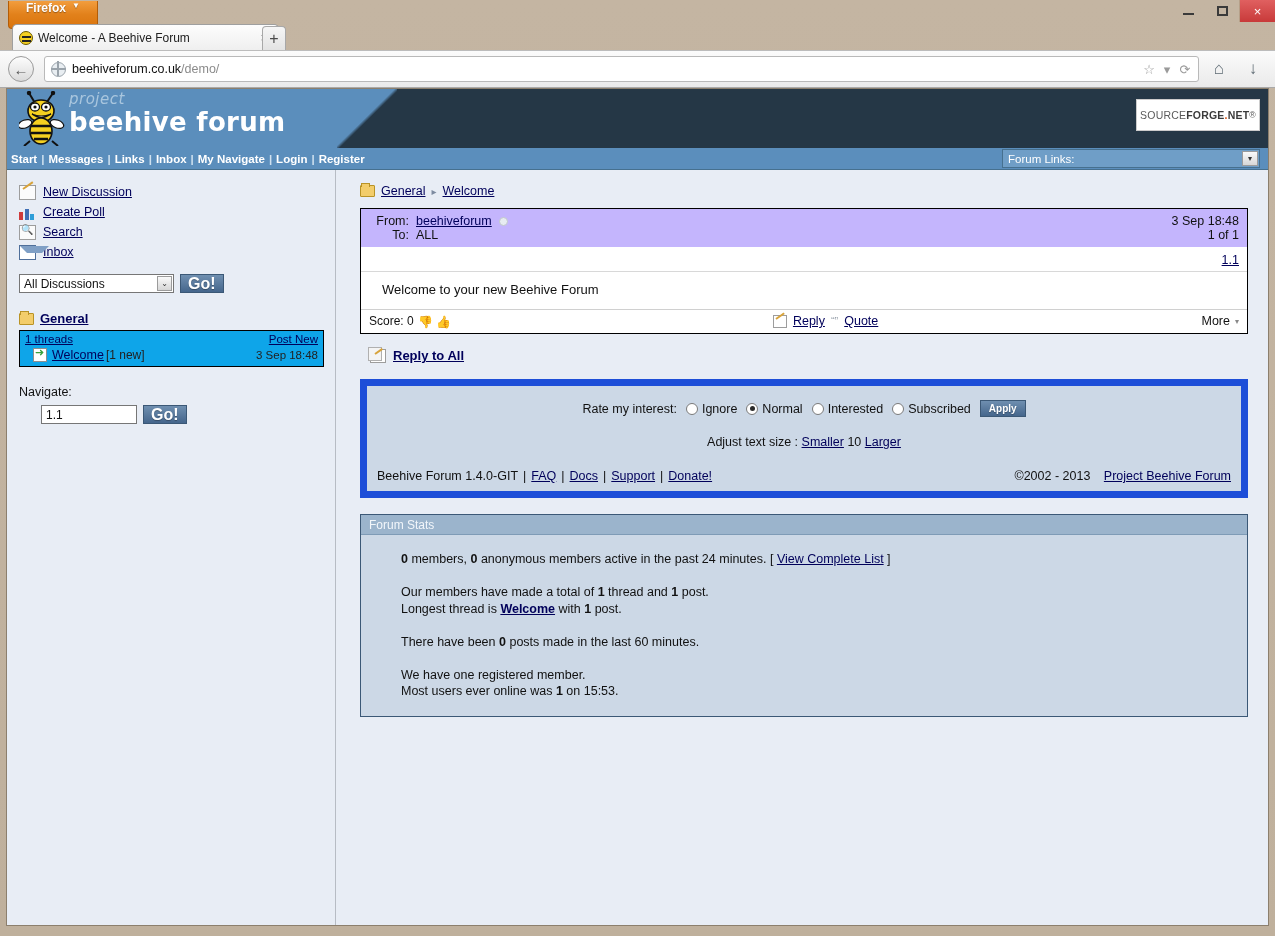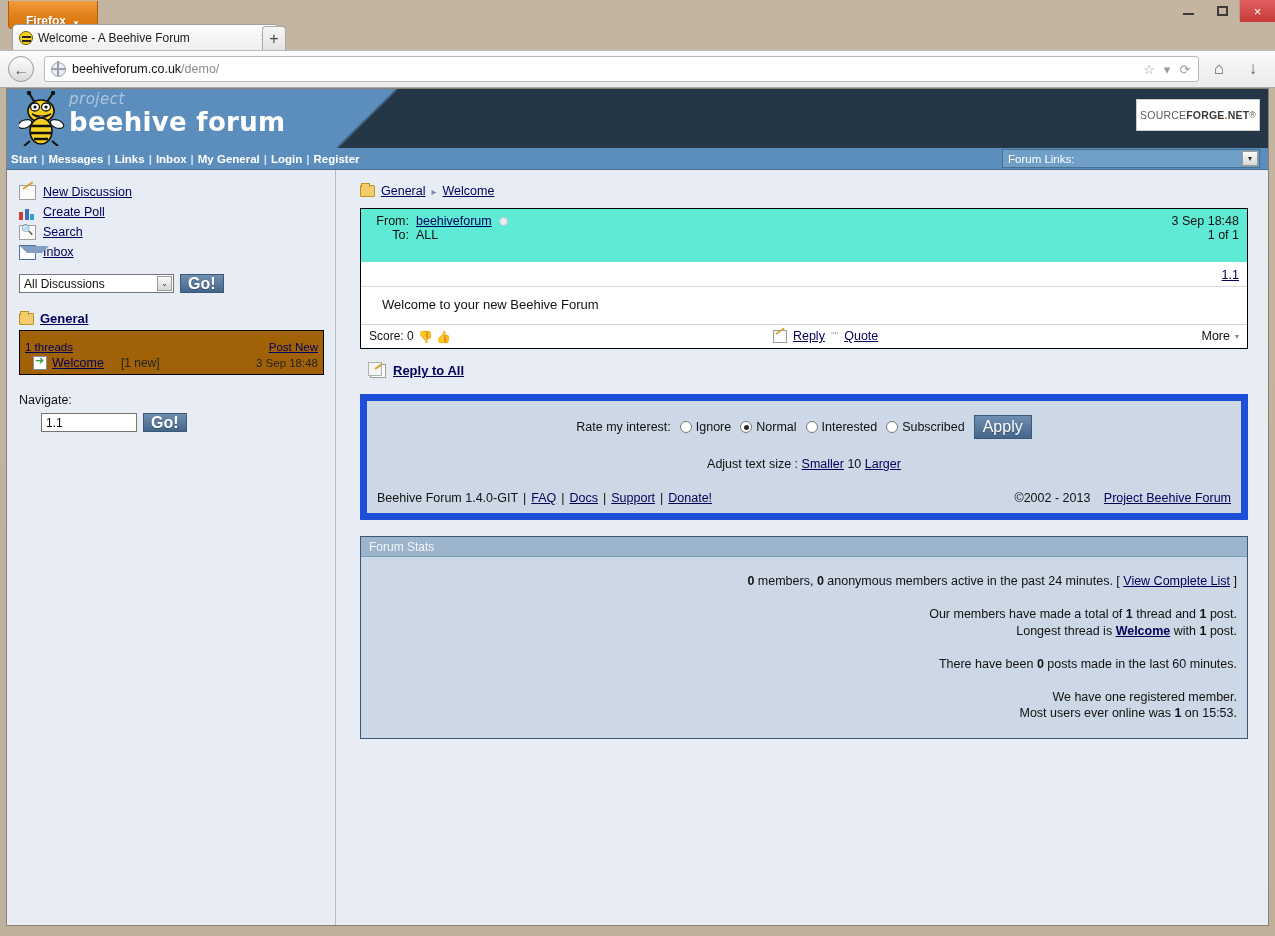--- a/index.html
+++ b/index.html
@@ -18,21 +18,21 @@
   }
 
   
   #titlebar { position:absolute; left:0; top:0; width:1275px; height:22px; }
   #ff-button {
     position:absolute; left:8px; top:1px; width:90px; height:28px;
     background: linear-gradient(to bottom, #f29d3d 0%, #e2811b 50%, #d9740d 100%);
     border:1px solid #b35c06; border-top:none;
     border-bottom-left-radius:4px; border-bottom-right-radius:4px;
     color:#fff; font-size:12px; font-weight:bold;
-    display:flex; align-items:flex-end; justify-content:center; gap:6px;
+    display:flex; align-items:flex-start; justify-content:center; gap:6px;
     text-shadow: 0 1px 1px rgba(0,0,0,.35);
   }
   #ff-button .caret { font-size:8px; }
 
   .wctrl {
     position:absolute; top:0; width:34px; height:22px;
     display:flex; align-items:center; justify-content:center;
     color:#3a3a3a; font-size:13px;
   }
   #btn-min { right:70px; }
@@ -259,55 +259,55 @@
   }
   .ico-folder::before{
     content:""; position:absolute; left:0; top:-3px; width:7px; height:3px;
     background:#f3cd6a; border:1px solid #b99326; border-bottom:none;
   }
   #folder-head a {
     color:#00005a; font-size:13px; font-weight:bold; text-decoration:underline;
   }
 
   #thread-box {
-    width:305px; border:1px solid #000; background:#a16207;
-    padding:10px 5px 4px 5px;
+    width:305px; border:1px solid #000; background:#0ea5e9;
+    padding:2px 5px 4px 5px;
   }
   .thread-top { display:flex; justify-content:space-between; align-items:center; }
   .thread-top a { color:#00005a; font-size:11.5px; text-decoration:underline; }
   .thread-row { display:flex; align-items:center; margin-top:3px; }
   .ico-thread {
     width:14px; height:14px; margin:0 5px 0 8px; flex:0 0 14px;
     background:#fff; border:1px solid #8e8e8e; position:relative;
   }
   .ico-thread::after{
     content:"\279C"; position:absolute; left:1px; top:-3px; font-size:11px; color:#37a03c;
   }
   .thread-row a { color:#00005a; font-size:12.5px; text-decoration:underline; }
-  .thread-new { font-size:12px; color:#222; margin-left:17px; }
+  .thread-new { font-size:12px; color:#222; margin-left:2px; }
   .thread-date { margin-left:auto; font-size:11.5px; color:#222; }
 
   #navigate-block { margin-top:18px; }
   #navigate-label { font-size:12.5px; color:#111; }
   #navigate-row { display:flex; align-items:center; margin-top:6px; margin-left:22px; }
   #navigate-input {
     width:96px; height:19px; background:#fff; border:1px solid #767676;
     font-size:12px; color:#111; padding-left:4px; display:flex; align-items:center;
   }
 
   
   #breadcrumb { display:flex; align-items:center; margin-bottom:10px; }
   #breadcrumb a { color:#00005a; font-size:12.5px; text-decoration:underline; }
   #breadcrumb .arrow { color:#7d8ba0; font-size:10px; margin:0 6px; }
 
   #post-box {
     width:888px; border:1px solid #000; background:#fff;
   }
   #post-head {
-    background:#5eead4; padding:5px 8px 20px 8px;
+    background:#c4b5fd; padding:5px 8px 5px 8px;
   }
   .hrow { display:flex; align-items:center; }
   .hlabel { width:40px; text-align:right; font-size:12.5px; color:#111; margin-right:7px; }
   .hvalue { font-size:12.5px; color:#111; }
   .hvalue a { color:#00005a; text-decoration:underline; }
   .status-dot {
     width:9px; height:9px; border-radius:50%; border:1px solid #c0c6cc;
     background:#e7ecf1; margin-left:7px; display:inline-block;
   }
   .hright { margin-left:auto; font-size:12.5px; color:#111; }
@@ -371,35 +371,35 @@
     background:#fff; border:1px solid #7a7a7a; margin-right:4px;
     position:relative; flex:0 0 12px;
   }
   .radio.checked::after{
     content:""; position:absolute; left:2.5px; top:2.5px;
     width:5px; height:5px; border-radius:50%; background:#2b2b2b;
   }
   .radio-opt span { font-size:12.5px; color:#111; }
   #apply-btn {
     background: linear-gradient(to bottom,#6f8fb0,#45668c);
-    border:1px solid #3b5876; color:#fff; font-size:16px; font-weight:normal;
+    border:1px solid #3b5876; color:#fff; font-size:10px; font-weight:bold;
     padding:2px 8px; text-shadow:0 1px 1px rgba(0,0,0,.3);
   }
   #textsize-row { text-align:center; margin-top:18px; font-size:12.5px; color:#111; }
   #textsize-row a { color:#00005a; text-decoration:underline; }
   #foot-row {
     display:flex; align-items:center; margin-top:20px; font-size:12.5px; color:#111;
   }
   #foot-row a { color:#00005a; text-decoration:underline; }
   #foot-row .spacer { flex:1; }
   #foot-row .sep { margin:0 5px; }
 
   
   #stats-panel {
-    width:888px; margin-top:16px; border:1px solid #3b5876; background:#ccd8e6;text-align:right;
+    width:888px; margin-top:16px; border:1px solid #3b5876; background:#ccd8e6;
   }
   #stats-title {
     height:20px; background:#9bb4cc; color:#f2f6fa; font-size:12px;
     display:flex; align-items:center; padding-left:8px;
     border-bottom:1px solid #7e9bb6;
   }
   #stats-body { padding:16px 10px 16px 40px; font-size:12.5px; color:#111; line-height:1.35; }
   #stats-body a { color:#00005a; text-decoration:underline; }
   #stats-body .para { margin-bottom:16px; }
   #stats-body .para:last-child { margin-bottom:0; }
@@ -497,21 +497,21 @@
 
     <div id="forum-nav">
       <a href="#">Start</a>
       <span class="sep">|</span>
       <a href="#">Messages</a>
       <span class="sep">|</span>
       <a href="#">Links</a>
       <span class="sep">|</span>
       <a href="#">Inbox</a>
       <span class="sep">|</span>
-      <a href="#">My General</a>
+      <a href="#">My Navigate</a>
       <span class="sep">|</span>
       <a href="#">Login</a>
       <span class="sep">|</span>
       <a href="#">Register</a>
 
       <div id="forumlinks-select">
         <span>Forum Links:</span>
         <span class="arrowbox">▾</span>
       </div>
     </div>

